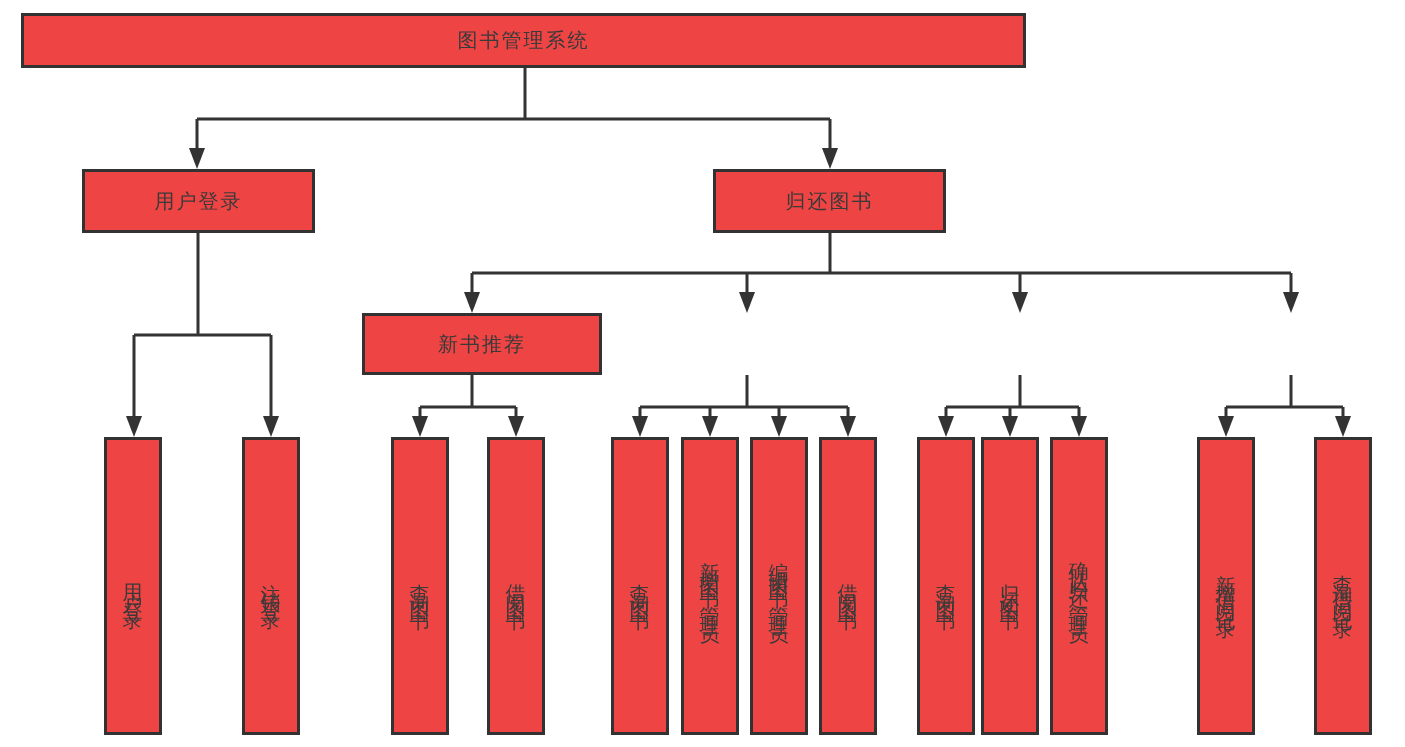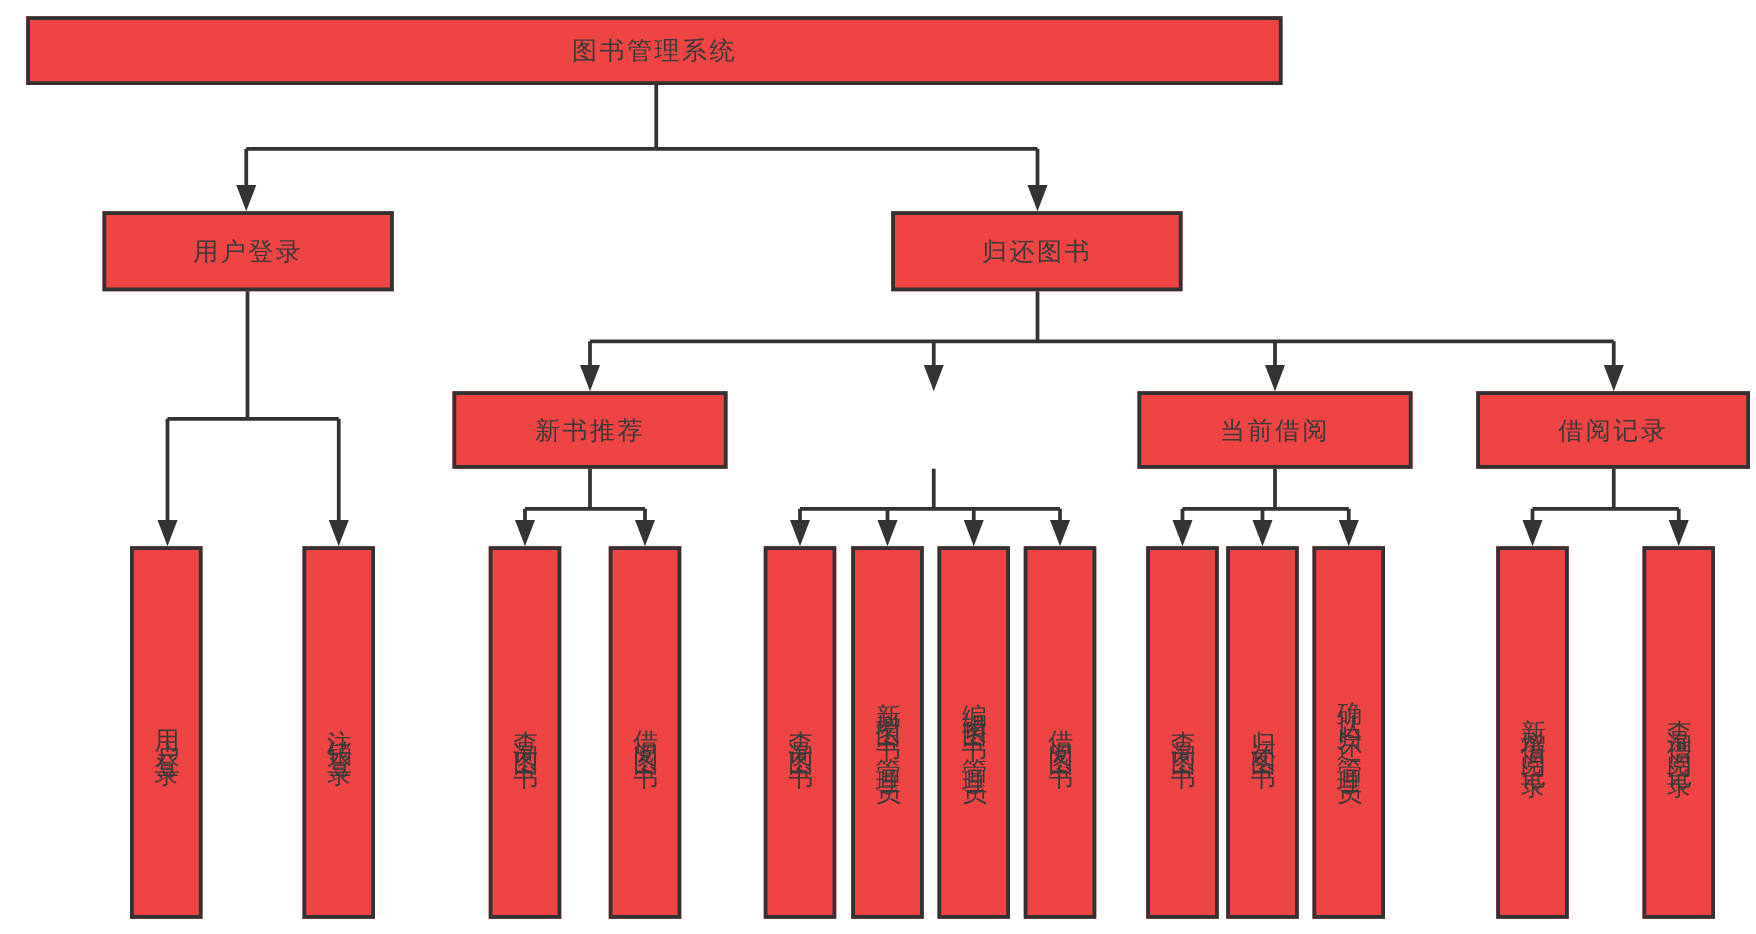--- a/index.html
+++ b/index.html
@@ -10,21 +10,21 @@
   .wires{position:absolute;left:0;top:0;width:1405px;height:747px;}
   .box{
     position:absolute;box-sizing:border-box;background:#ef4444;
     border:3px solid #323232;display:flex;align-items:center;justify-content:center;
     z-index:2;
   }
   .hlabel{font-size:20px;letter-spacing:2px;color:#3a3a3a;white-space:nowrap;}
   .root{left:21px;top:13px;width:1005px;height:55px;}
   .lv2-a{left:82px;top:169px;width:233px;height:64px;}
   .lv2-b{left:713px;top:169px;width:233px;height:64px;}
-  .lv3{top:313px;width:220px;height:62px;}
+  .lv3{top:313px;width:240px;height:62px;}
   .lv3-a{left:362px;}
   .lv3-b{left:637px;}
   .lv3-c{left:910px;}
   .lv3-d{left:1181px;width:219px;}
   .vbox{top:437px;width:58px;height:298px;}
   .vlabel{
     writing-mode:vertical-rl;font-size:20px;line-height:1;
     letter-spacing:9px;color:#3a3a3a;
   }
   .watermark{
@@ -91,26 +91,20 @@
   <div class="box lv2-a">
     <span class="hlabel">用户登录</span>
   </div>
   <div class="box lv2-b">
     <span class="hlabel">归还图书</span>
   </div>
 
   <div class="box lv3 lv3-a">
     <span class="hlabel">新书推荐</span>
   </div>
-  <div class="box lv3 lv3-c">
-    <span class="hlabel">当前借阅</span>
-  </div>
-  <div class="box lv3 lv3-d">
-    <span class="hlabel">借阅记录</span>
-  </div>
 
   <div class="box vbox" style="left:104px;">
     <span class="vlabel">用户登录</span>
   </div>
   <div class="box vbox" style="left:242px;">
     <span class="vlabel">注销登录</span>
   </div>
 
   <div class="box vbox" style="left:391px;">
     <span class="vlabel">查询图书</span>

